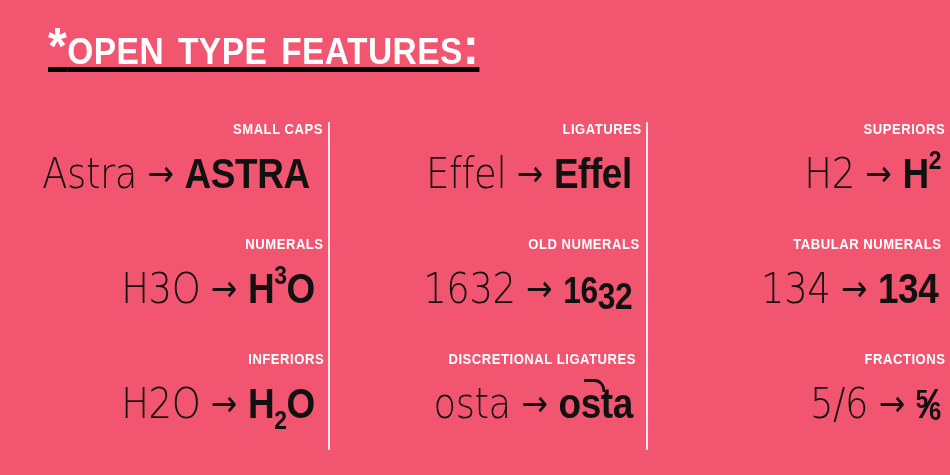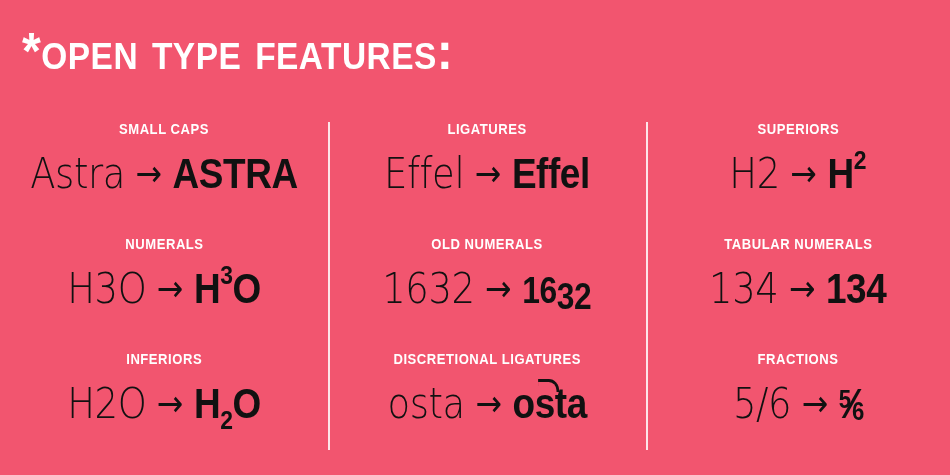--- a/index.html
+++ b/index.html
@@ -12,23 +12,23 @@
 
   body {
     background:#f2556f;
     font-family:"Liberation Sans", sans-serif;
     position:relative;
   }
 
   
   .title-bar {
     position:absolute;
-    left:22px; top:20px;
+    left:48px; top:20px;
     height:62px;
-    display:flex; align-items:center;
+    display:flex; align-items:flex-start;text-decoration:underline;
   }
   .title {
     color:#ffffff;
     font-family:"Liberation Sans", sans-serif;
     font-weight:bold;
     font-size:52px;
     line-height:1;
     letter-spacing:0.5px;
     font-variant:small-caps;
     text-transform:lowercase;
@@ -45,21 +45,21 @@
     width:950px; height:345px;
     display:grid;
     grid-template-columns:328px 318px 304px;
     grid-template-rows:1fr 1fr 1fr;
   }
 
   .cell {
     position:relative;
     display:flex;
     flex-direction:column;
-    align-items:center;
+    align-items:flex-end;
     justify-content:flex-start;
     padding-top:10px;
   }
 
   .cell-label {
     color:#ffffff;
     font-family:"Liberation Sans", sans-serif;
     font-weight:bold;
     font-size:14.5px;
     letter-spacing:0.6px;

